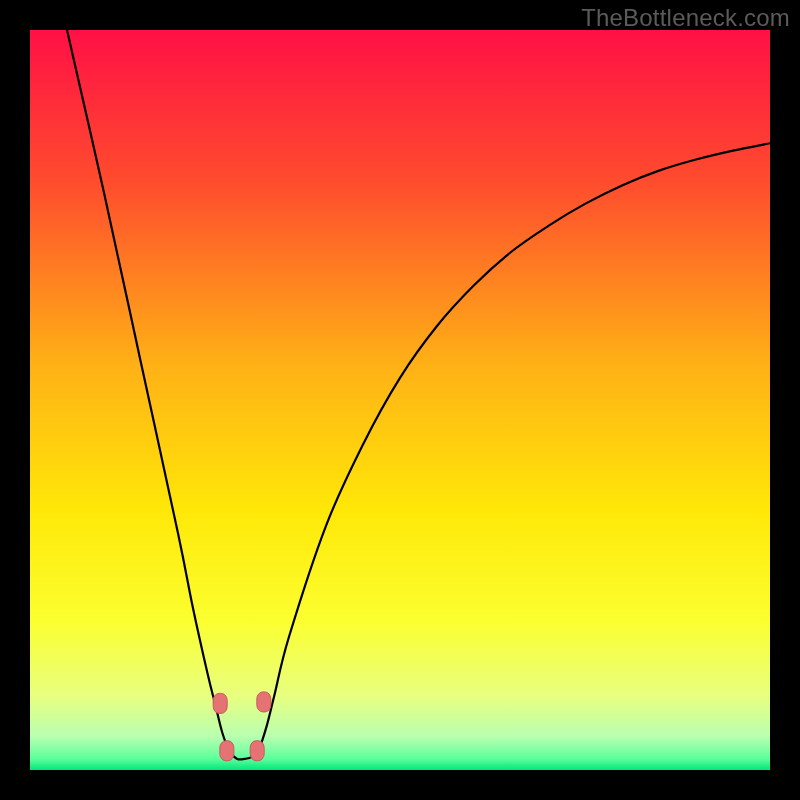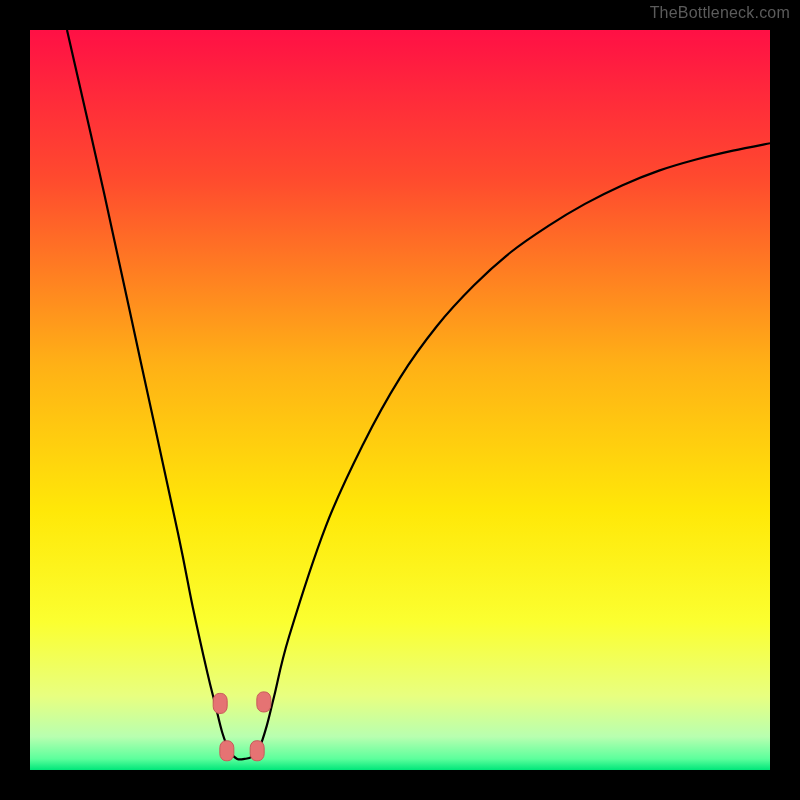--- a/index.html
+++ b/index.html
@@ -13,21 +13,21 @@
   .stage {
     position: relative;
     width: 800px;
     height: 800px;
   }
   .watermark {
     position: absolute;
     top: 4px;
     right: 10px;
     font-family: Arial, Helvetica, sans-serif;
-    font-size: 16px;
+    font-size: 24px;
     font-weight: 500;
     color: #5b5b5b;
     letter-spacing: 0.2px;
     z-index: 20;
   }
   .plot-area {
     position: absolute;
     left: 30px;
     top: 30px;
     width: 740px;

